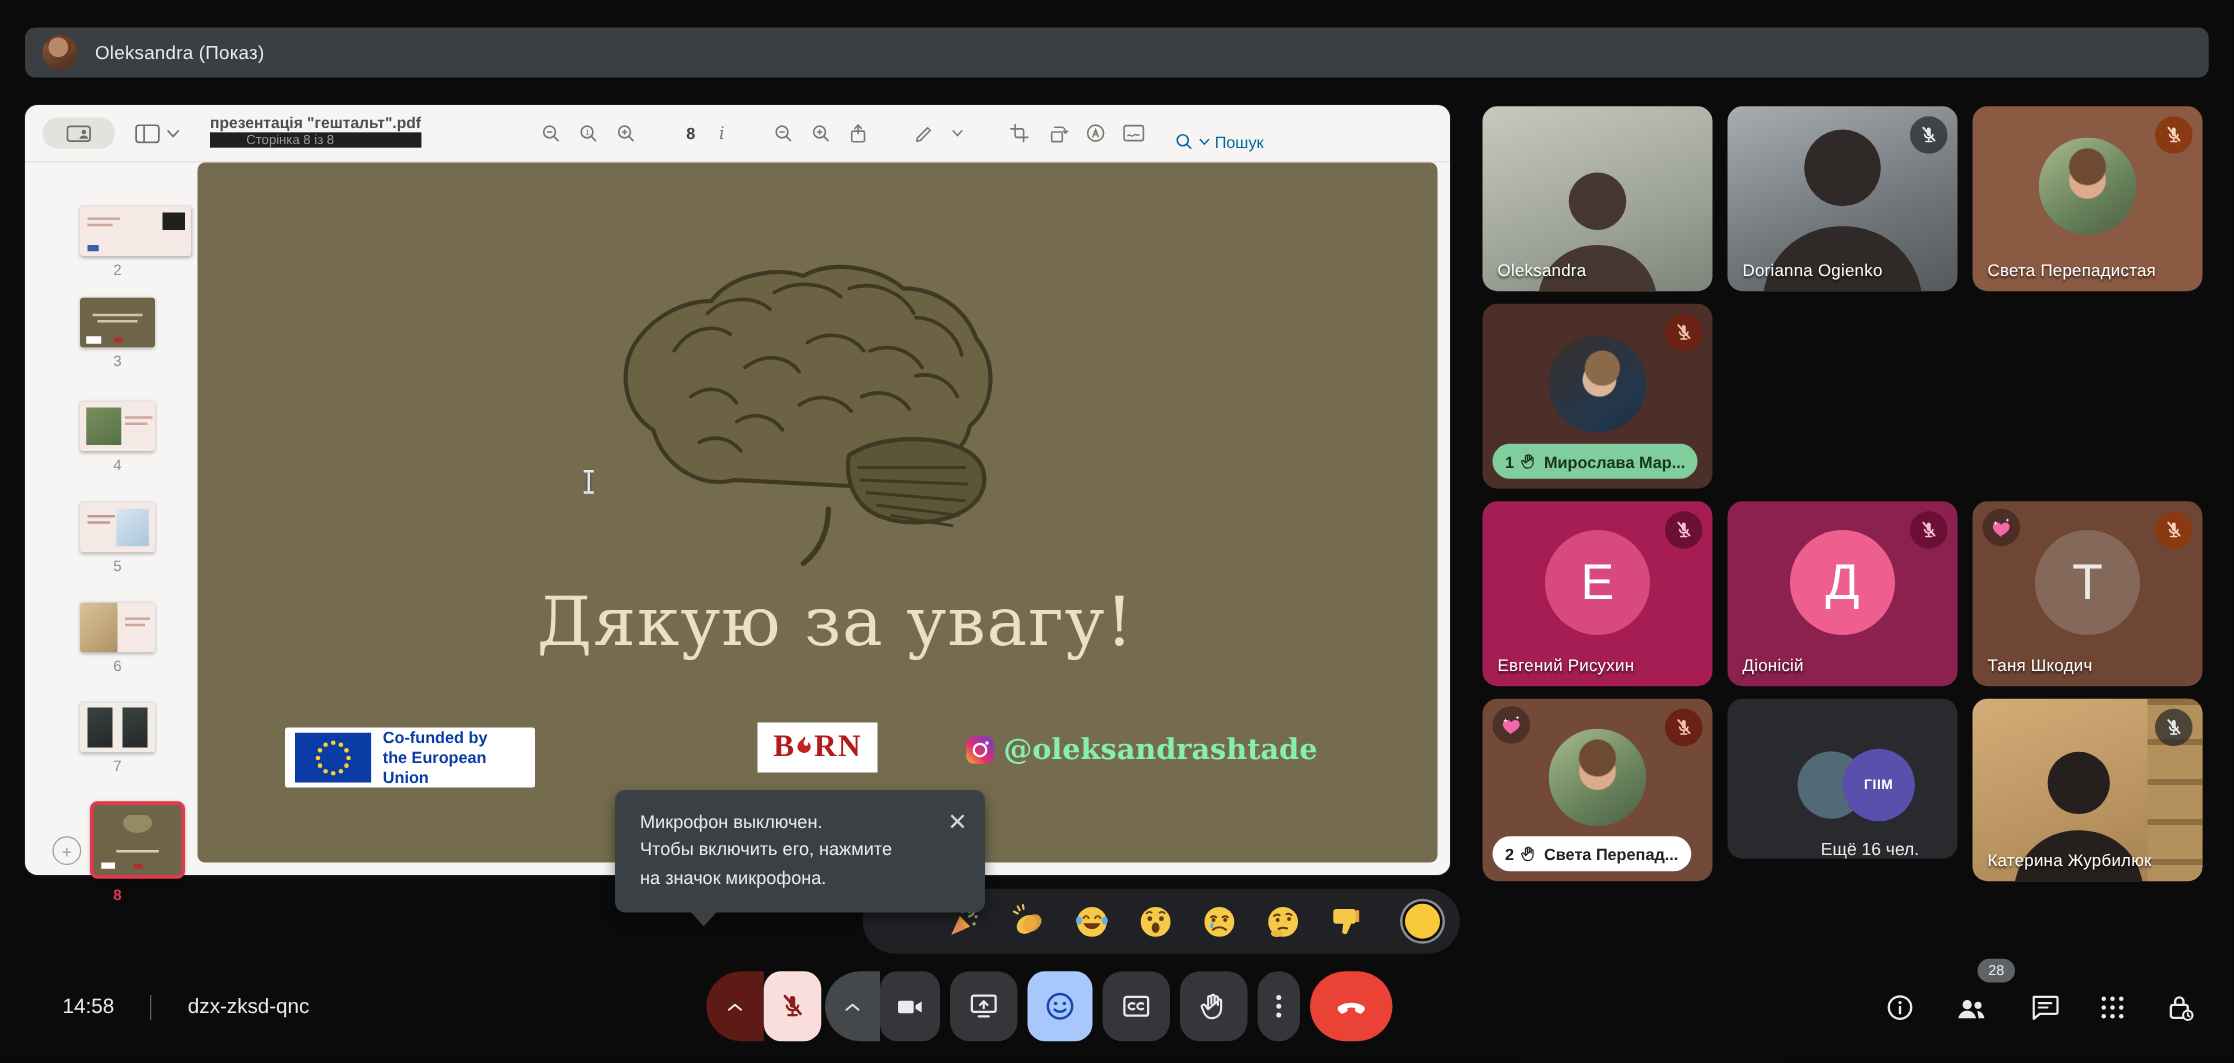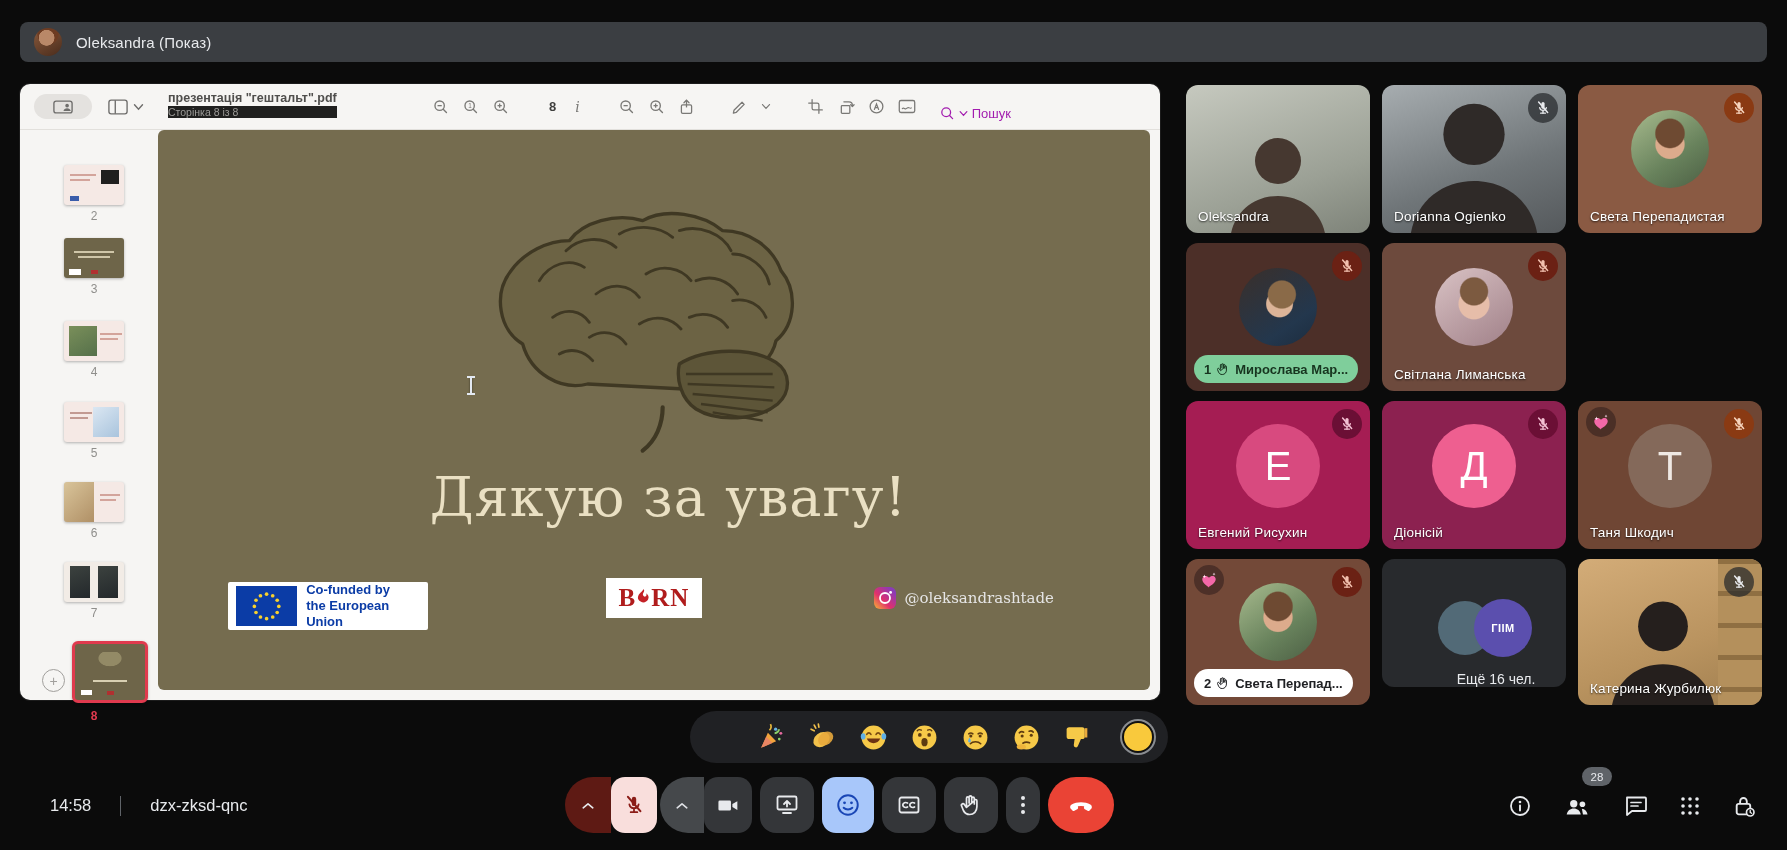--- a/index.html
+++ b/index.html
@@ -22,30 +22,30 @@
   .pdf-toolbar{position:absolute;left:0;top:0;right:0;height:45px;border-bottom:1px solid #e2e0dc;}
   .tb-left{position:absolute;left:14px;top:10px;display:flex;gap:16px;align-items:center;color:#6f6e6c;}
   .tb-pill{width:58px;height:25px;background:#e4e2df;border-radius:13px;display:flex;align-items:center;justify-content:center;}
   .tb-side{display:flex;align-items:center;gap:5px;}
   .tb-title{position:absolute;left:148px;top:7px;}
   .tb-title .t1{font-size:12.5px;font-weight:700;color:#4f4e4c;}
   .tb-title .t2{font-size:10.5px;color:#9c9b98;margin-top:1px;}
   .tb-icons{position:absolute;left:412px;top:0;height:45px;display:flex;align-items:center;gap:13px;color:#7a7976;}
   .tb-num{font-size:13px;font-weight:700;color:#3f3f3d;padding:0 4px;}
   .tb-i{font-family:"DejaVu Serif",serif;font-size:14px;color:#7a7976;font-style:italic;padding:0 2px;}
-  .tb-search{display:flex;align-items:center;gap:4px;font-size:13px;color:#a21caf;margin-left:10px;margin-top:13px;}
+  .tb-search{display:flex;align-items:center;gap:4px;font-size:13px;color:#0369a1;margin-left:10px;margin-top:13px;}
   .tb-gap{width:10px;}
 
   
   .pdf-side{position:absolute;left:0;top:45px;bottom:0;width:138px;}
   .th{position:absolute;left:44px;width:60px;height:40px;border-radius:3px;background:#fff;
       box-shadow:0 1px 3px rgba(0,0,0,.28);background-repeat:no-repeat;}
   .th-num{position:absolute;left:0;width:148px;text-align:center;font-size:12px;color:#8f8e8b;}
   .t2{background-color:#f5e9e5;background-image:linear-gradient(#20201f,#20201f),linear-gradient(#d3a49b,#d3a49b),linear-gradient(#d3a49b,#d3a49b),linear-gradient(#3a5caa,#3a5caa);
-      background-size:18px 14px,26px 2px,20px 2px,9px 5px;background-position:right 5px top 5px,6px 9px,6px 14px,6px 31px;}
+      background-size:18px 14px,26px 2px,20px 2px,9px 5px;background-position:right 5px top 5px,6px 9px,6px 14px,6px 31px;padding-left:29px;}
   .t3{background-color:#6e6549;background-image:linear-gradient(#cfc6a8,#cfc6a8),linear-gradient(#cfc6a8,#cfc6a8),linear-gradient(#fff,#fff),linear-gradient(#b03030,#b03030);
       background-size:40px 2px,32px 2px,12px 6px,7px 4px;background-position:10px 13px,14px 18px,5px 31px,27px 32px;}
   .t4{background-color:#f5e9e5;background-image:linear-gradient(150deg,#7a8f5a,#55704a),linear-gradient(#d3a49b,#d3a49b),linear-gradient(#d3a49b,#d3a49b);
       background-size:28px 30px,22px 2px,18px 2px;background-position:5px 5px,36px 12px,36px 17px;}
   .t5{background-color:#f5e9e5;background-image:linear-gradient(140deg,#dbe7f2,#a9c4dd),linear-gradient(#c29a92,#c29a92),linear-gradient(#c29a92,#c29a92);
       background-size:26px 30px,22px 2px,18px 2px;background-position:right 5px top 5px,6px 10px,6px 15px;}
   .t6{background-color:#f5e9e5;background-image:linear-gradient(135deg,#d9c49a,#b09066),linear-gradient(#d3a49b,#d3a49b),linear-gradient(#d3a49b,#d3a49b);
       background-size:30px 40px,20px 2px,16px 2px;background-position:0 0,36px 12px,36px 17px;}
   .t7{background-color:#f2ece6;background-image:linear-gradient(160deg,#3c423f,#23282b),linear-gradient(160deg,#3c423f,#23282b);
       background-size:20px 32px,20px 32px;background-position:6px 4px,34px 4px;}
@@ -60,21 +60,21 @@
   .slide{position:absolute;left:138px;top:46px;width:992px;height:560px;background:#756c4f;border-radius:6px;}
   .slide-title{position:absolute;left:0;right:0;top:336px;text-align:center;font-family:"DejaVu Serif",serif;
                font-size:54px;color:#eae0c3;letter-spacing:1px;margin-left:29px;}
   .eu-box{position:absolute;left:70px;top:452px;width:200px;height:48px;background:#fff;border-radius:2px;
           display:flex;align-items:center;gap:9px;padding-left:8px;box-sizing:border-box;}
   .eu-text{color:#0b3ca6;font-size:13px;font-weight:700;line-height:1.25;}
   .barn-box{position:absolute;left:50%;top:448px;transform:translateX(-50%);width:96px;height:40px;background:#fff;
             display:flex;align-items:center;justify-content:center;gap:1px;}
   .barn-box span{font-family:"Liberation Serif",serif;font-weight:700;font-size:25px;color:#b01c1c;letter-spacing:1px;}
   .ig-row{position:absolute;right:96px;top:456px;display:flex;align-items:center;gap:7px;}
-  .ig-handle{font-family:"DejaVu Serif",serif;font-size:15px;color:#e5e5e5;}
+  .ig-handle{font-family:"DejaVu Serif",serif;font-size:23px;color:#86efac;font-weight:bold;}
   .cursor-ibeam{position:absolute;left:312px;top:248px;width:2px;height:15px;background:#e3e9f2;box-shadow:0 0 2px rgba(0,0,0,.6);}
   .cursor-ibeam:before,.cursor-ibeam:after{content:"";position:absolute;left:-3px;width:8px;height:2px;background:#e3e9f2;}
   .cursor-ibeam:before{top:-2px}.cursor-ibeam:after{bottom:-2px}
 
   
   .tooltip{position:absolute;left:492px;top:632px;width:296px;background:#3b4045;border-radius:8px;z-index:50;
            color:#e8eaed;font-size:14.5px;line-height:1.55;padding:15px 20px 16px;box-sizing:border-box;
            box-shadow:0 4px 10px rgba(0,0,0,.45);}
   .tooltip .tail{position:absolute;left:60px;bottom:-11px;width:0;height:0;
                  border-left:11px solid transparent;border-right:11px solid transparent;border-top:12px solid #3b4045;}
@@ -418,29 +418,20 @@
         </svg>
       </div>
     <div class="hand-pill hp-green">
       <span>1</span>
       <svg viewBox="0 0 24 24" width="14">
           <use href="#hand"></use>
         </svg>
       <span>Мирослава Мар...</span>
     </div>
   </div>
-  <div class="tile bg-svl" style="left:1382px;top:243px">
-    <div class="photo-circle pc-svit"></div>
-    <div class="mic-badge b-maroon">
-        <svg viewBox="0 0 20 20" width="16">
-          <use href="#micoff"></use>
-        </svg>
-      </div>
-    <div class="tile-name">Світлана Лиманська</div>
-  </div>
 
   <div class="tile bg-ev" style="left:1186px;top:401px">
     <div class="letter-circle lc-e">Е</div>
     <div class="mic-badge b-wine">
         <svg viewBox="0 0 20 20" width="16">
           <use href="#micoff"></use>
         </svg>
       </div>
     <div class="tile-name">Евгений Рисухин</div>
   </div>
@@ -568,20 +559,27 @@
     </span>
     <span class="em">
       <svg viewBox="0 0 28 28">
           <path d="M6 4h12.5a2.5 2.5 0 012.5 2.5V13a2.5 2.5 0 01-2.5 2.5h-1.2l-2.9 6.8a2.1 2.1 0 01-4-1.1l.8-5.7H6a2.5 2.5 0 01-2.5-2.5v-6A2.5 2.5 0 016 4z" fill="#f6c948"></path>
           <path d="M21 5h2.5v9H21z" fill="#e8a93c"></path>
         </svg>
     </span>
     <span class="skin-dot"></span>
   </div>
 
+  <div class="tooltip">
+    <div>Микрофон выключен.</div>
+    <div>Чтобы включить его, нажмите</div>
+    <div>на значок микрофона.</div>
+    <div class="tt-close">✕</div>
+    <div class="tail"></div>
+  </div>
 
   <div class="time-code">
     <span>14:58</span>
     <span class="tc-div"></span>
     <span>dzx-zksd-qnc</span>
   </div>
 
   <div class="ctl mic-chev">
       <svg viewBox="0 0 20 16" width="16">
         <use href="#chevup"></use>

